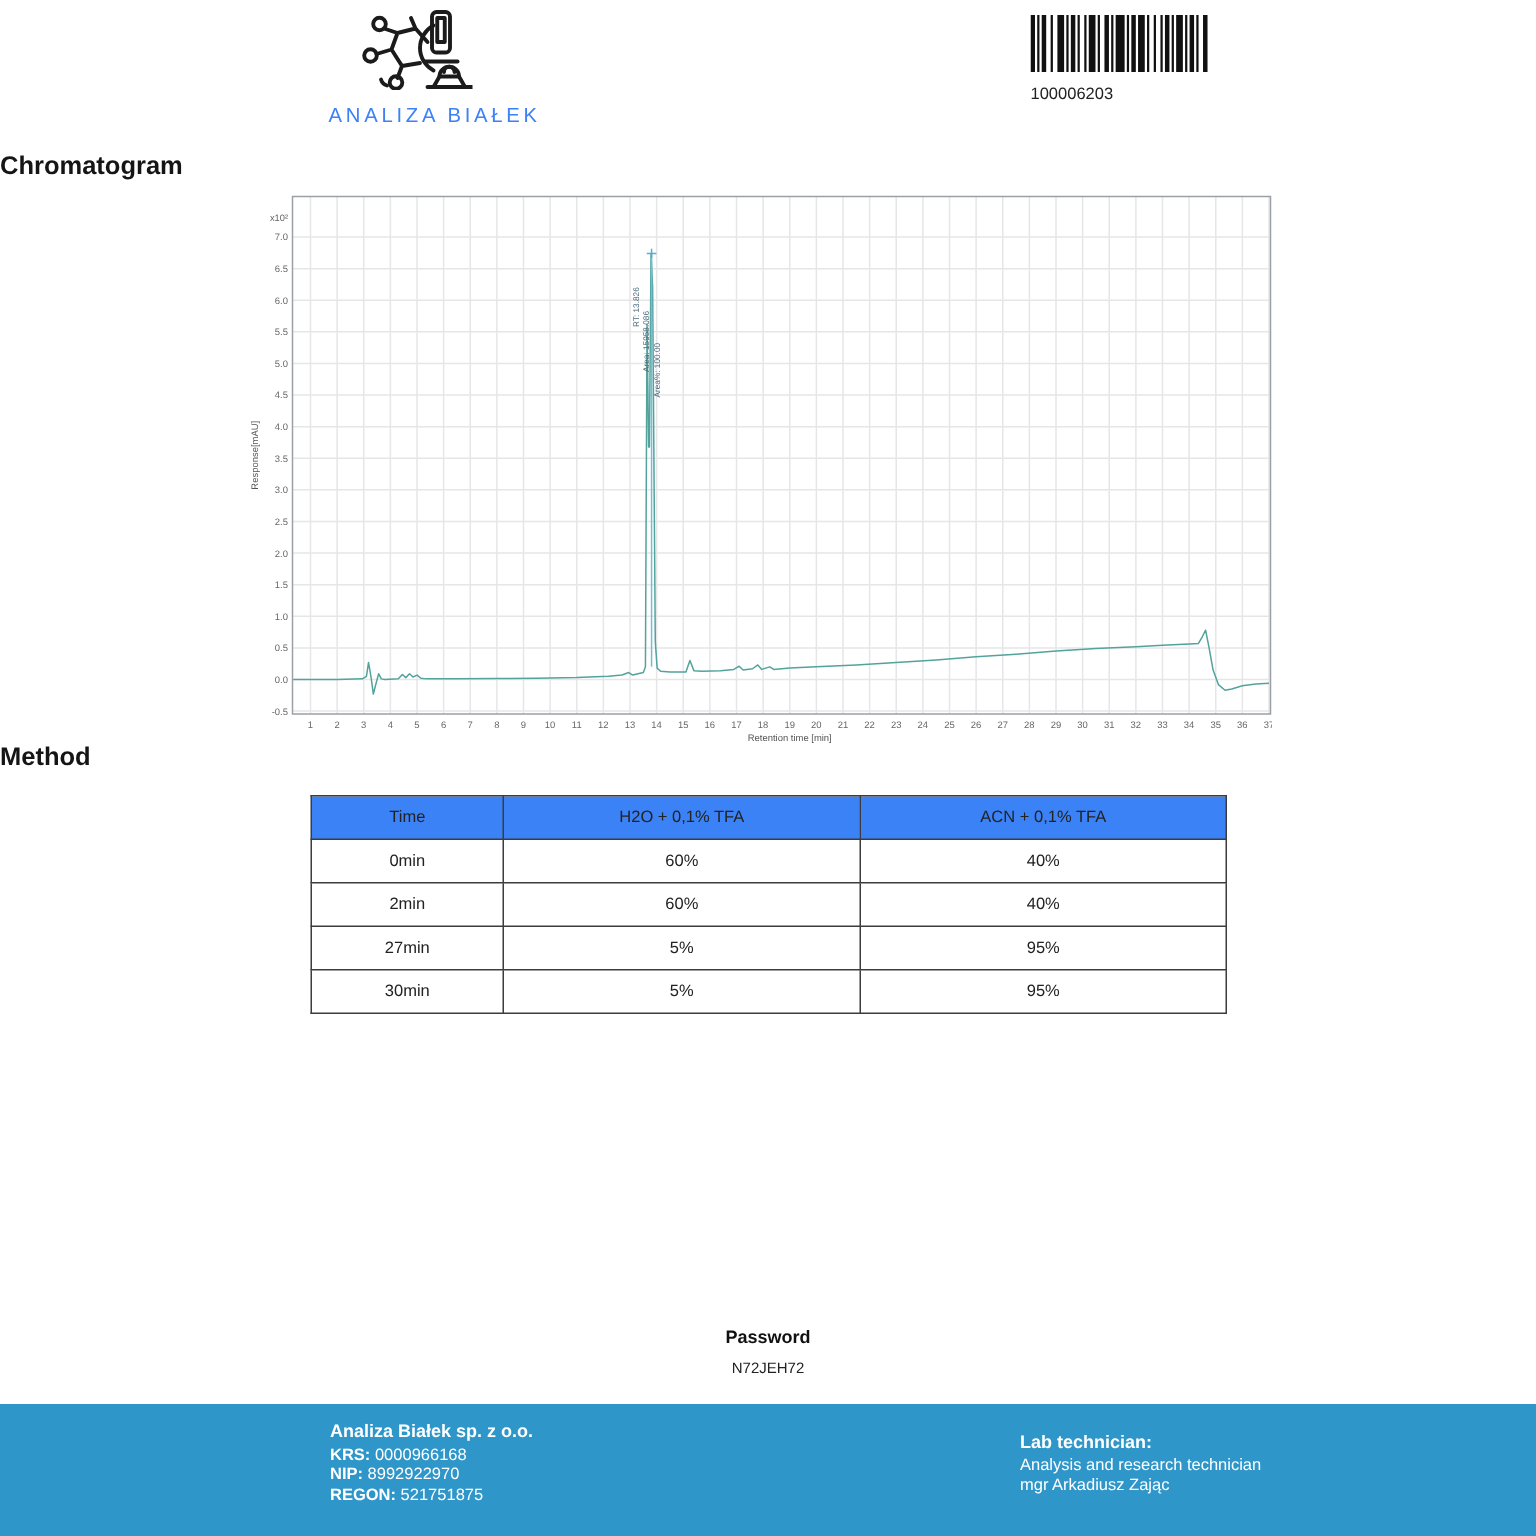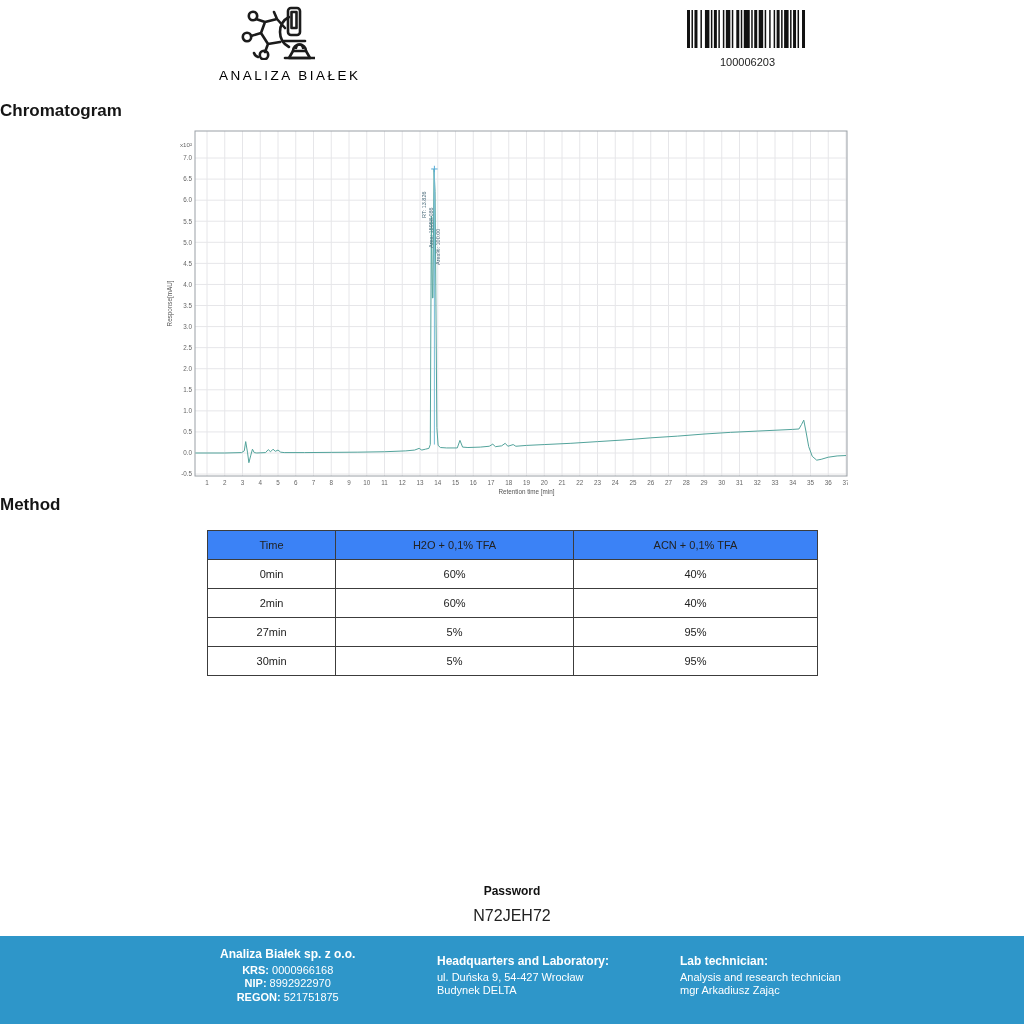--- a/index.html
+++ b/index.html
@@ -3,41 +3,41 @@
 <meta charset="utf-8">
 <style>
   html,body{margin:0;padding:0;}
   body{
     width:1024px;height:1024px;background:#ffffff;position:relative;
     font-family:"Liberation Sans",sans-serif;color:#1a1a1a;overflow:hidden;
   }
   .abs{position:absolute;}
   
   #logo-block{left:219px;top:6px;width:118px;text-align:center;}
-  #logo-text{font-size:13.5px;letter-spacing:2.5px;color:#000000;margin-top:4px;white-space:nowrap;}
-  #barcode-block{left:687px;top:10px;width:121px;text-align:center;}
+  #logo-text{font-size:13.5px;letter-spacing:2.5px;color:#3b82f6;margin-top:4px;white-space:nowrap;}
+  #barcode-block{left:687px;top:10px;width:121px;text-align:left;}
   #barcode-number{font-size:11px;color:#222;margin-top:4px;}
   
   .section-title{left:0;width:100%;font-size:17px;font-weight:bold;color:#151515;}
   #chrom-title{top:101px;}
   #method-title{top:495px;}
   
   #chart-svg{left:162px;top:128px;}
   
   #method-table{left:207px;top:530px;width:611px;border-collapse:collapse;font-size:11px;color:#222;table-layout:fixed;}
   #method-table th,#method-table td{border:1px solid #3c3c3c;text-align:center;height:28px;font-weight:normal;padding:0;}
   #method-table thead th{background:#3b82f6;}
   
   #password-block{top:884px;left:0;width:100%;text-align:center;}
   #password-label{font-size:12px;font-weight:bold;color:#111;}
-  #password-value{font-size:16px;margin-top:9px;color:#222;}
+  #password-value{font-size:10px;margin-top:9px;color:#222;}
   
   #footer{left:0;top:936px;width:1024px;height:88px;background:#2e96c9;color:#fff;}
   .f-col{position:absolute;font-size:11px;line-height:13.5px;}
-  #f-company{left:220px;top:12px;text-align:center;}
+  #f-company{left:220px;top:12px;}
   #f-company .f-head{font-size:12px;font-weight:bold;margin-bottom:2px;}
   #f-hq{left:437px;top:19px;}
   #f-tech{left:680px;top:19px;}
   .f-head{font-size:12px;font-weight:bold;margin-bottom:2px;}
   .f-line b{font-weight:bold;}
 </style>
 </head>
 <body>
 
 <div>
@@ -266,25 +266,20 @@
     <div id="password-value">N72JEH72</div>
   </div>
 
   <div class="abs" id="footer">
     <div class="f-col" id="f-company">
       <div class="f-head">Analiza Białek sp. z o.o.</div>
       <div class="f-line"><b>KRS:</b><span> 0000966168</span></div>
       <div class="f-line"><b>NIP:</b><span> 8992922970</span></div>
       <div class="f-line"><b>REGON:</b><span> 521751875</span></div>
     </div>
-    <div class="f-col" id="f-hq">
-      <div class="f-head">Headquarters and Laboratory:</div>
-      <div class="f-line">ul. Duńska 9, 54-427 Wrocław</div>
-      <div class="f-line">Budynek DELTA</div>
-    </div>
     <div class="f-col" id="f-tech">
       <div class="f-head">Lab technician:</div>
       <div class="f-line">Analysis and research technician</div>
       <div class="f-line">mgr Arkadiusz Zając</div>
     </div>
   </div>
 
 </div>
 
 </body></html>

